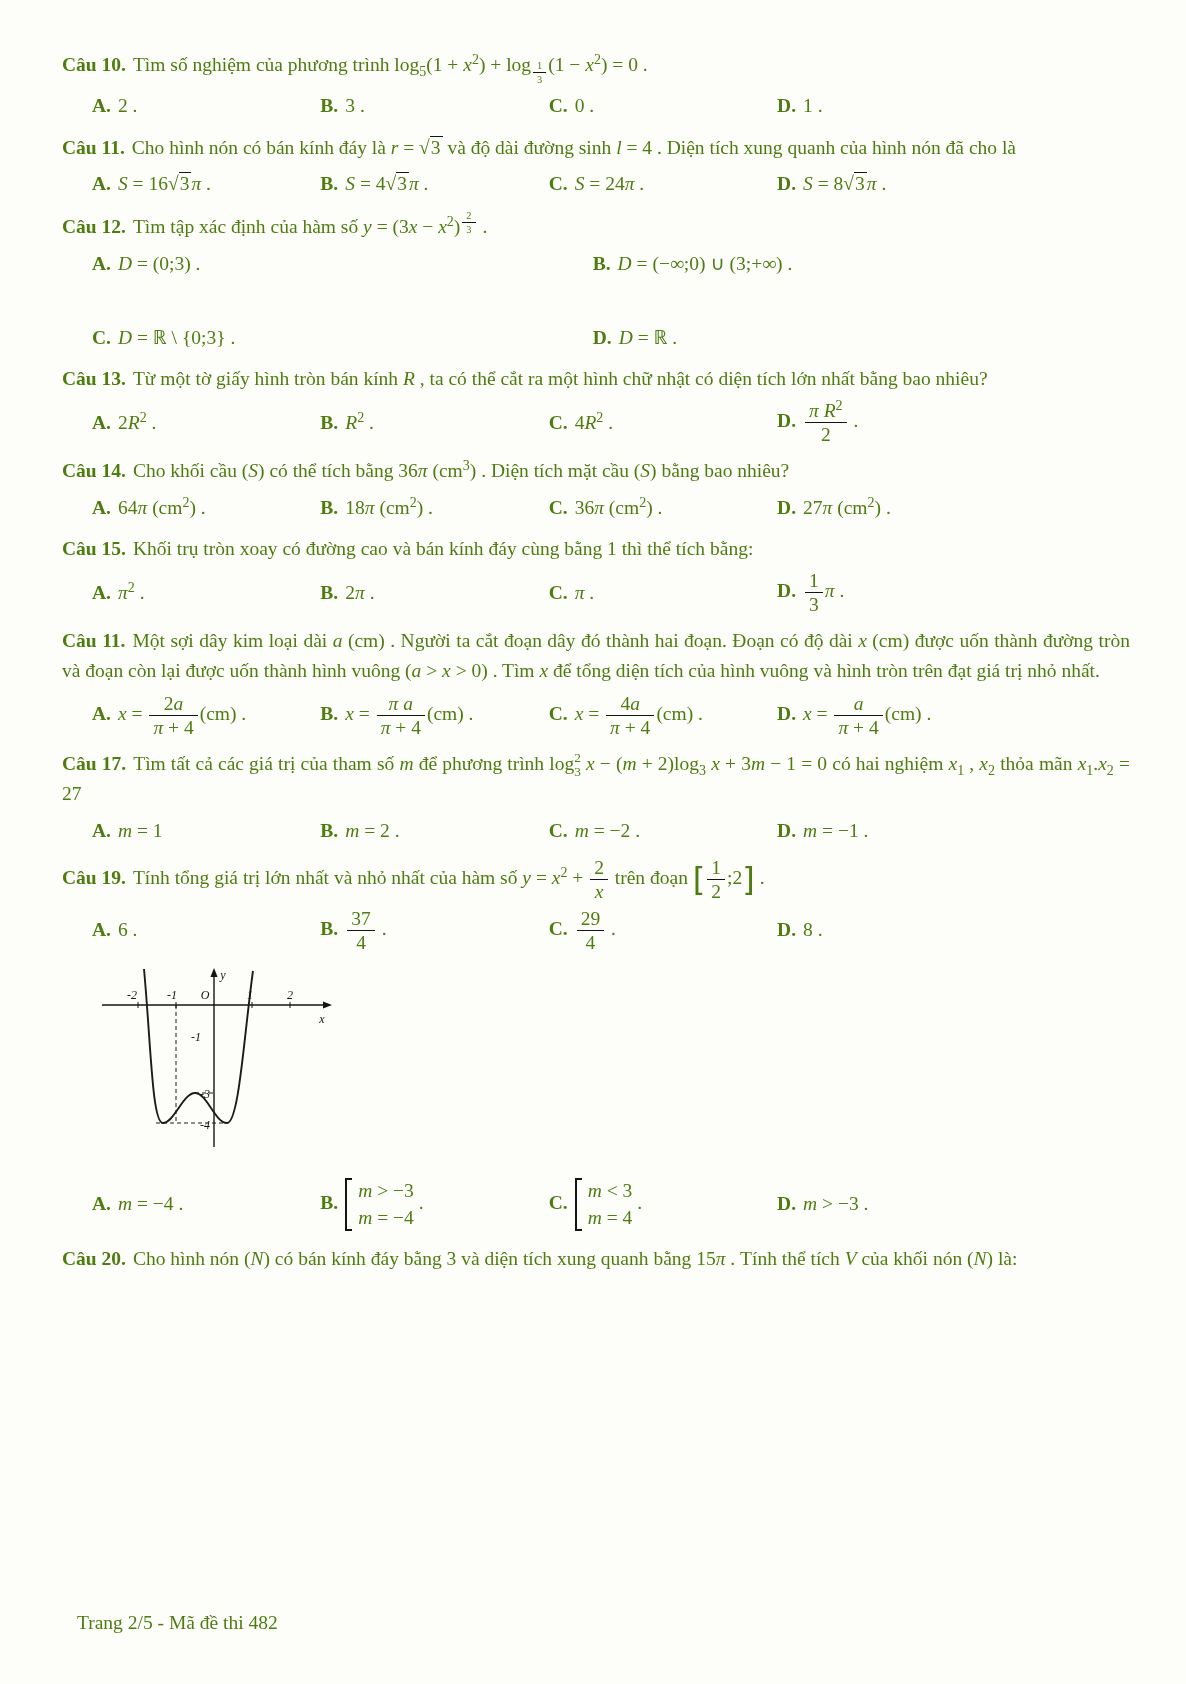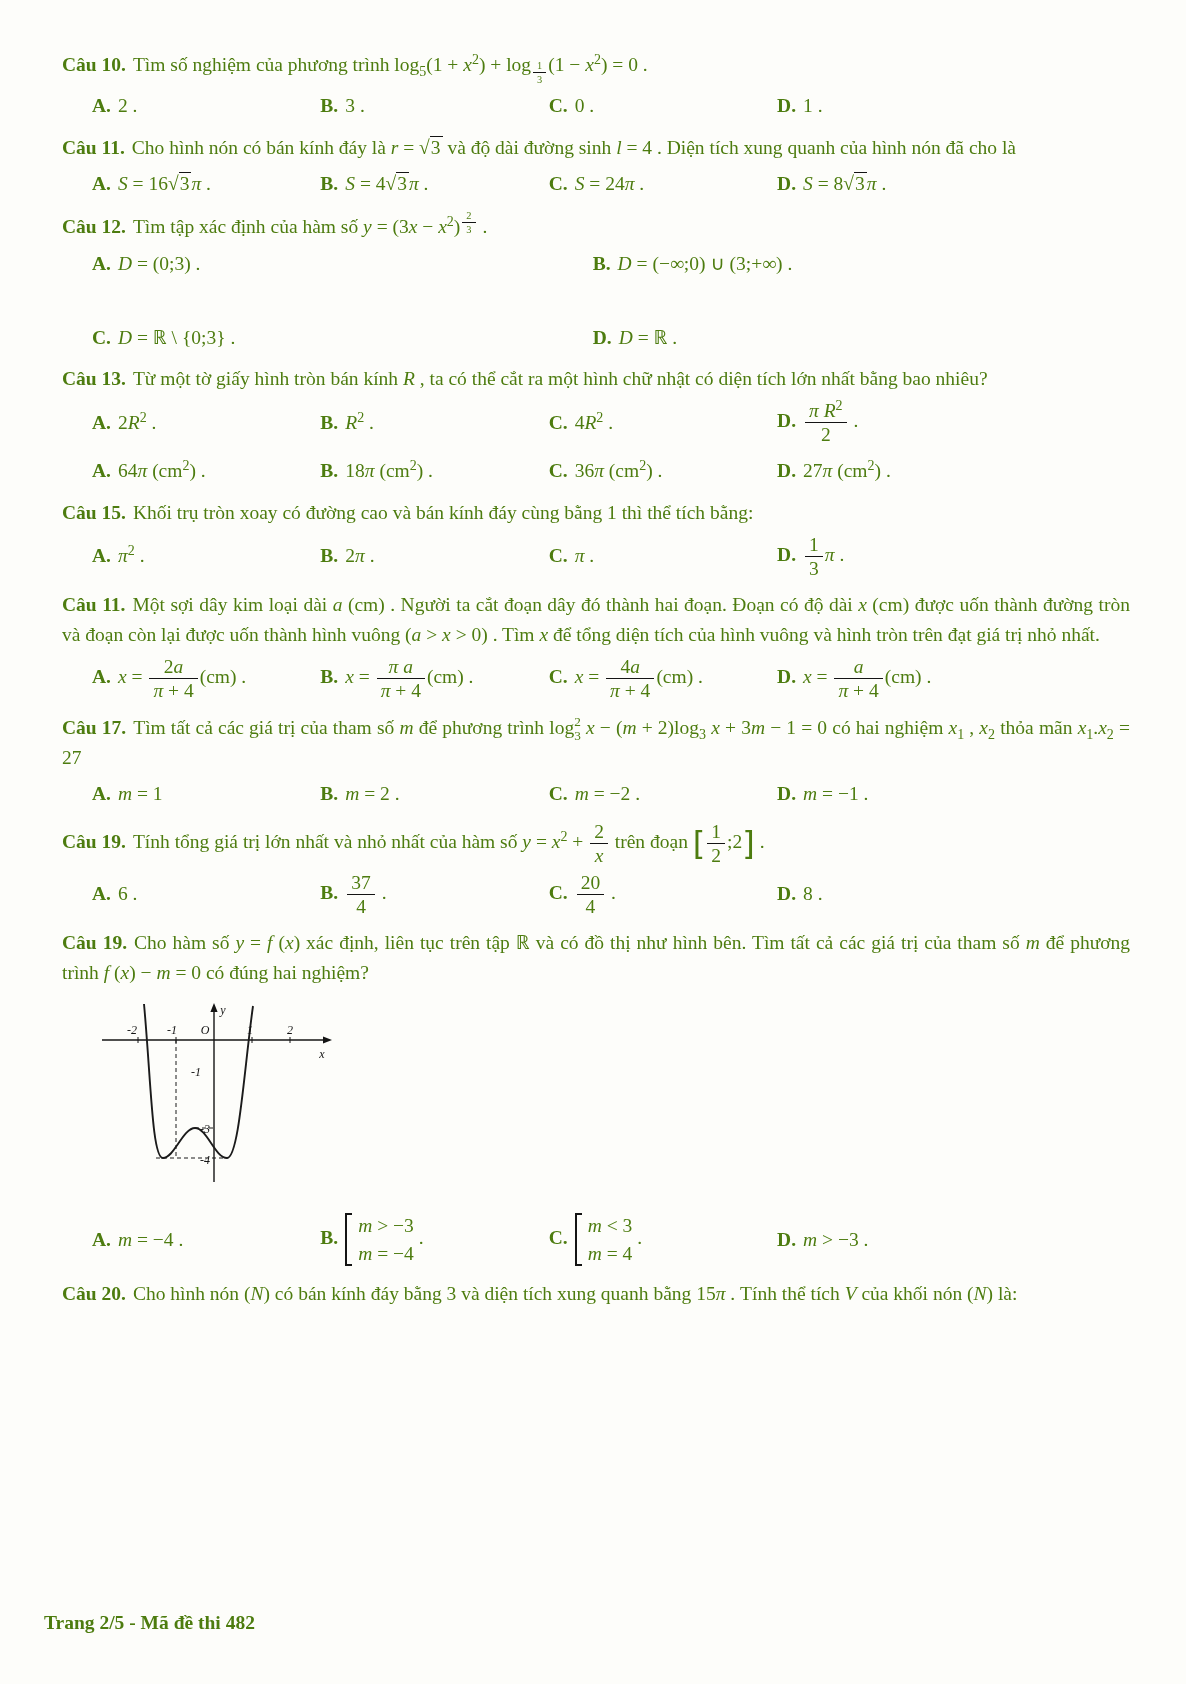--- a/index.html
+++ b/index.html
@@ -30,21 +30,21 @@
   .cases { display:inline-flex; align-items:flex-end; vertical-align:middle; margin:2px 0; }
   .cases .clb { align-self:stretch; width:7px; border-left:2px solid #141414; border-top:2px solid #141414; border-bottom:2px solid #141414; margin-right:6px; }
   .cases .crows { display:inline-flex; flex-direction:column; row-gap:2px; line-height:1.3; }
   .graph { margin:12px 0 10px 32px; }
   .graph svg text { font-family:"Liberation Serif", serif; font-size:12px; font-style:italic; fill:#141414; }
   .gaxis { stroke:#141414; stroke-width:1.4; }
   .gcurve { stroke:#1b1b1b; stroke-width:1.9; fill:none; }
   .gdash { stroke:#1b1b1b; stroke-width:1; stroke-dasharray:4 3; }
   .gtick { stroke:#141414; stroke-width:1; }
   .garrow { fill:#141414; }
-  .footer { position:absolute; left:44px; bottom:46px; font-weight:bold; }
+  .footer { position:absolute; left:77px; bottom:46px; font-weight:normal; }
 </style>
 </head>
 <body>
 
 <div class="page">
 
   <div class="q">
     <p class="qtext"><span class="qlabel">Câu 10.</span><span>Tìm số nghiệm của phương trình  log<sub>5</sub>(1 + <i>x</i><sup>2</sup>) + log<sub><span class="frac tiny"><span class="fn">1</span><span class="fd">3</span></span></sub>(1 − <i>x</i><sup>2</sup>) = 0 .</span></p>
     <div class="opts">
       <span class="opt"><span class="olabel">A.</span><span>2 .</span></span>
@@ -78,20 +78,21 @@
     <p class="qtext"><span class="qlabel">Câu 13.</span><span>Từ một tờ giấy hình tròn bán kính  <i>R</i> , ta có thể cắt ra một hình chữ nhật có diện tích lớn nhất bằng bao nhiêu?</span></p>
     <div class="opts">
       <span class="opt"><span class="olabel">A.</span><span>2<i>R</i><sup>2</sup> .</span></span>
       <span class="opt"><span class="olabel">B.</span><span><i>R</i><sup>2</sup> .</span></span>
       <span class="opt"><span class="olabel">C.</span><span>4<i>R</i><sup>2</sup> .</span></span>
       <span class="opt"><span class="olabel">D.</span><span><span class="frac"><span class="fn"><i>π R</i><sup>2</sup></span><span class="fd">2</span></span> .</span></span>
     </div>
   </div>
 
   <div class="q">
+    <p class="qtext"><span class="qlabel">Câu 14.</span><span>Cho khối cầu (<i>S</i>) có thể tích bằng 36<i>π</i> (cm<sup>3</sup>) . Diện tích mặt cầu (<i>S</i>) bằng bao nhiêu?</span></p>
     <div class="opts">
       <span class="opt"><span class="olabel">A.</span><span>64<i>π</i> (cm<sup>2</sup>) .</span></span>
       <span class="opt"><span class="olabel">B.</span><span>18<i>π</i> (cm<sup>2</sup>) .</span></span>
       <span class="opt"><span class="olabel">C.</span><span>36<i>π</i> (cm<sup>2</sup>) .</span></span>
       <span class="opt"><span class="olabel">D.</span><span>27<i>π</i> (cm<sup>2</sup>) .</span></span>
     </div>
   </div>
 
   <div class="q">
     <p class="qtext"><span class="qlabel">Câu 15.</span><span>Khối trụ tròn xoay có đường cao và bán kính đáy cùng bằng 1 thì thể tích bằng:</span></p>
@@ -121,27 +122,26 @@
       <span class="opt"><span class="olabel">C.</span><span><i>m</i> = −2 .</span></span>
       <span class="opt"><span class="olabel">D.</span><span><i>m</i> = −1 .</span></span>
     </div>
   </div>
 
   <div class="q">
     <p class="qtext"><span class="qlabel">Câu 19.</span><span>Tính tổng giá trị lớn nhất và nhỏ nhất của hàm số  <i>y</i> = <i>x</i><sup>2</sup> + <span class="frac"><span class="fn">2</span><span class="fd"><i>x</i></span></span>  trên đoạn  <span class="brk">[</span><span class="frac"><span class="fn">1</span><span class="fd">2</span></span>;2<span class="brk">]</span> .</span></p>
     <div class="opts">
       <span class="opt"><span class="olabel">A.</span><span>6 .</span></span>
       <span class="opt"><span class="olabel">B.</span><span><span class="frac"><span class="fn">37</span><span class="fd">4</span></span> .</span></span>
-      <span class="opt"><span class="olabel">C.</span><span><span class="frac"><span class="fn">20</span><span class="fd">4</span></span> .</span></span>
+      <span class="opt"><span class="olabel">C.</span><span><span class="frac"><span class="fn">29</span><span class="fd">4</span></span> .</span></span>
       <span class="opt"><span class="olabel">D.</span><span>8 .</span></span>
     </div>
   </div>
 
   <div class="q">
-    <p class="qtext"><span class="qlabel">Câu 19.</span><span>Cho hàm số  <i>y</i> = <i>f</i> (<i>x</i>)  xác định, liên tục trên tập  ℝ  và có đồ thị như hình bên. Tìm tất cả các giá trị của tham số  <i>m</i>  để phương trình  <i>f</i> (<i>x</i>) − <i>m</i> = 0  có đúng hai nghiệm?</span></p>
 
     <div class="graph">
       <svg width="244" height="192" viewBox="0 0 244 192">
 
         <line class="gaxis" x1="8" y1="40" x2="232" y2="40"></line>
         <path class="garrow" d="M 238 40 l -9 -3.6 l 0 7.2 z"></path>
         <line class="gaxis" x1="120" y1="8" x2="120" y2="182"></line>
         <path class="garrow" d="M 120 3 l -3.6 9 l 7.2 0 z"></path>
 
         <line class="gtick" x1="44" y1="37" x2="44" y2="43"></line>

